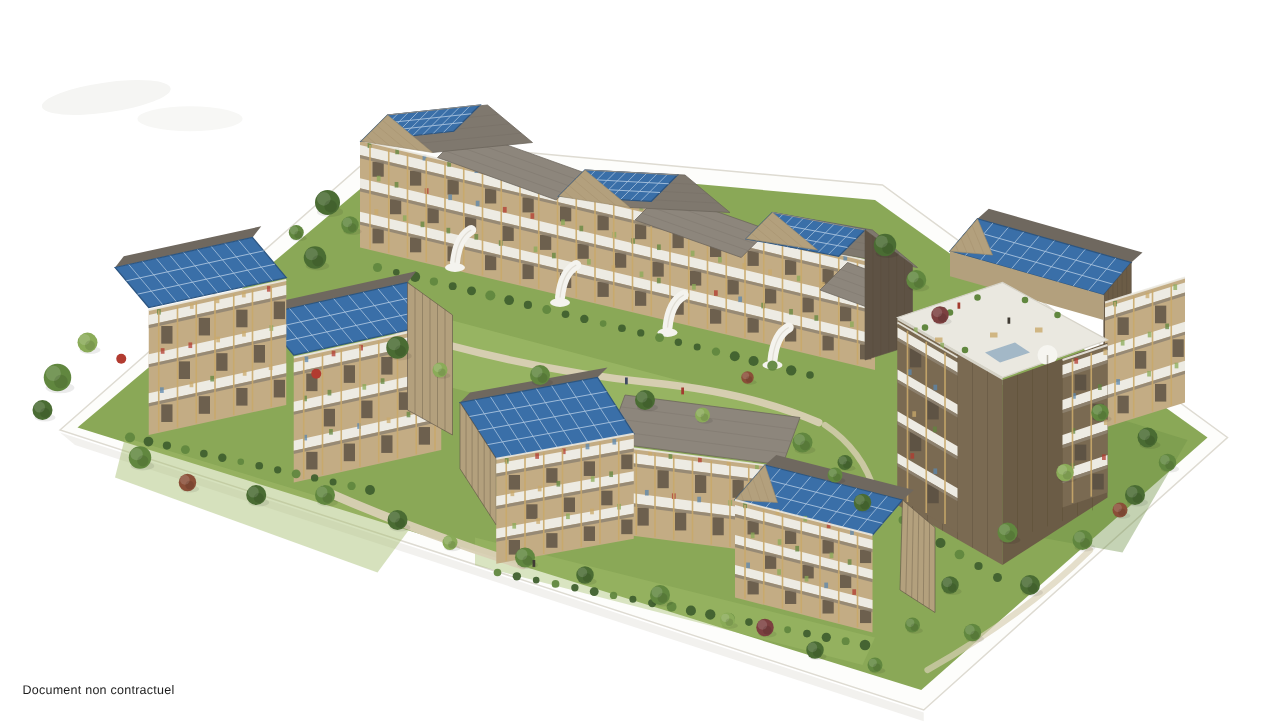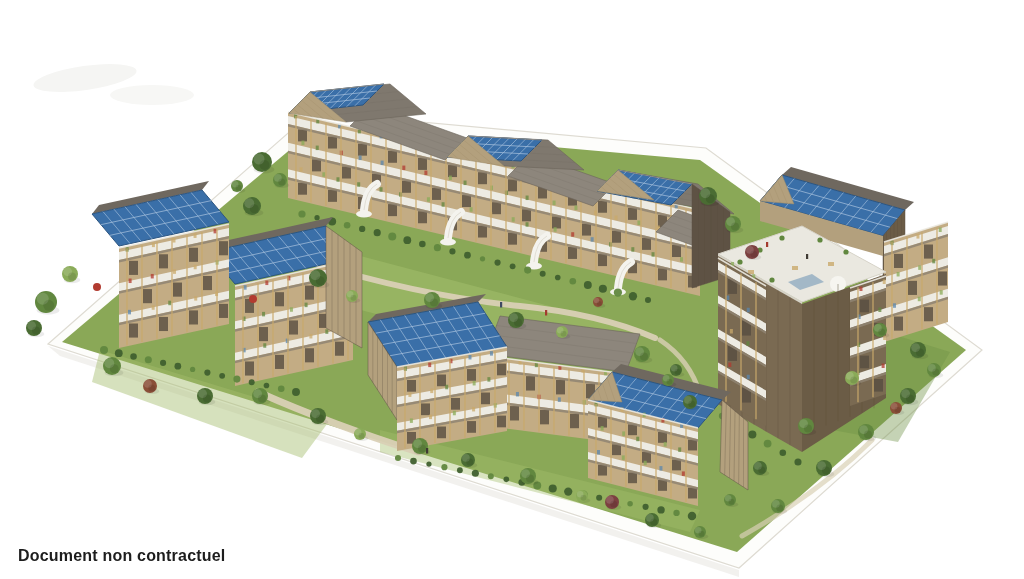--- a/index.html
+++ b/index.html
@@ -4,21 +4,21 @@
 <style>
   html,body{margin:0;padding:0;background:#fff;}
   .stage{
     position:relative;width:1024px;height:579px;overflow:hidden;
     background:var(--background,#ffffff);
     font-family:"Liberation Sans",sans-serif;
   }
   .stage svg{position:absolute;left:0;top:0;}
   .caption{
     position:absolute;left:18px;top:547px;
-    font-size:16px;font-weight:bold;letter-spacing:.2px;
+    font-size:10px;font-weight:normal;letter-spacing:.2px;
     color:var(--caption,#1d1d1d);
   }
 </style>
 </head>
 <body>
 
 <figure class="stage" style="margin:0">
   <svg id="scene" width="1024" height="579" viewBox="0 0 1024 579">
       <g>
         <ellipse cx="85" cy="78" rx="52" ry="12" fill="#f5f5f3" transform="rotate(-8 85 78)"></ellipse>

